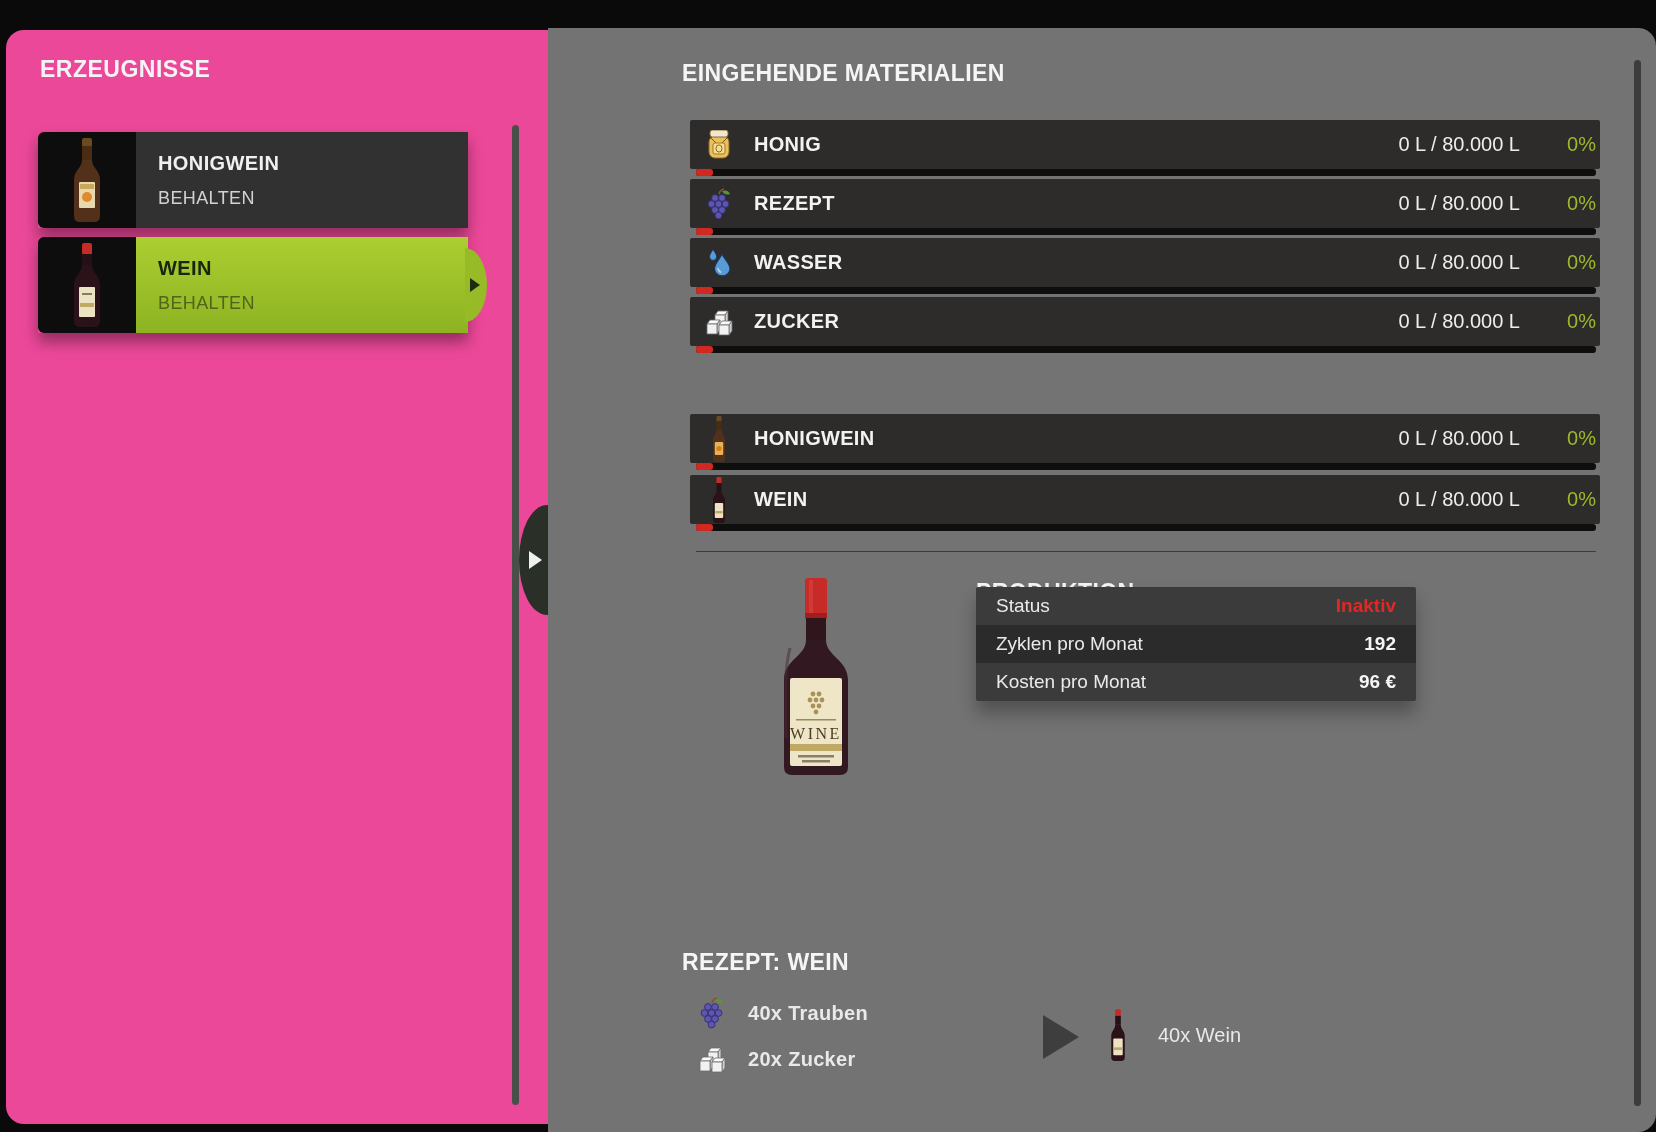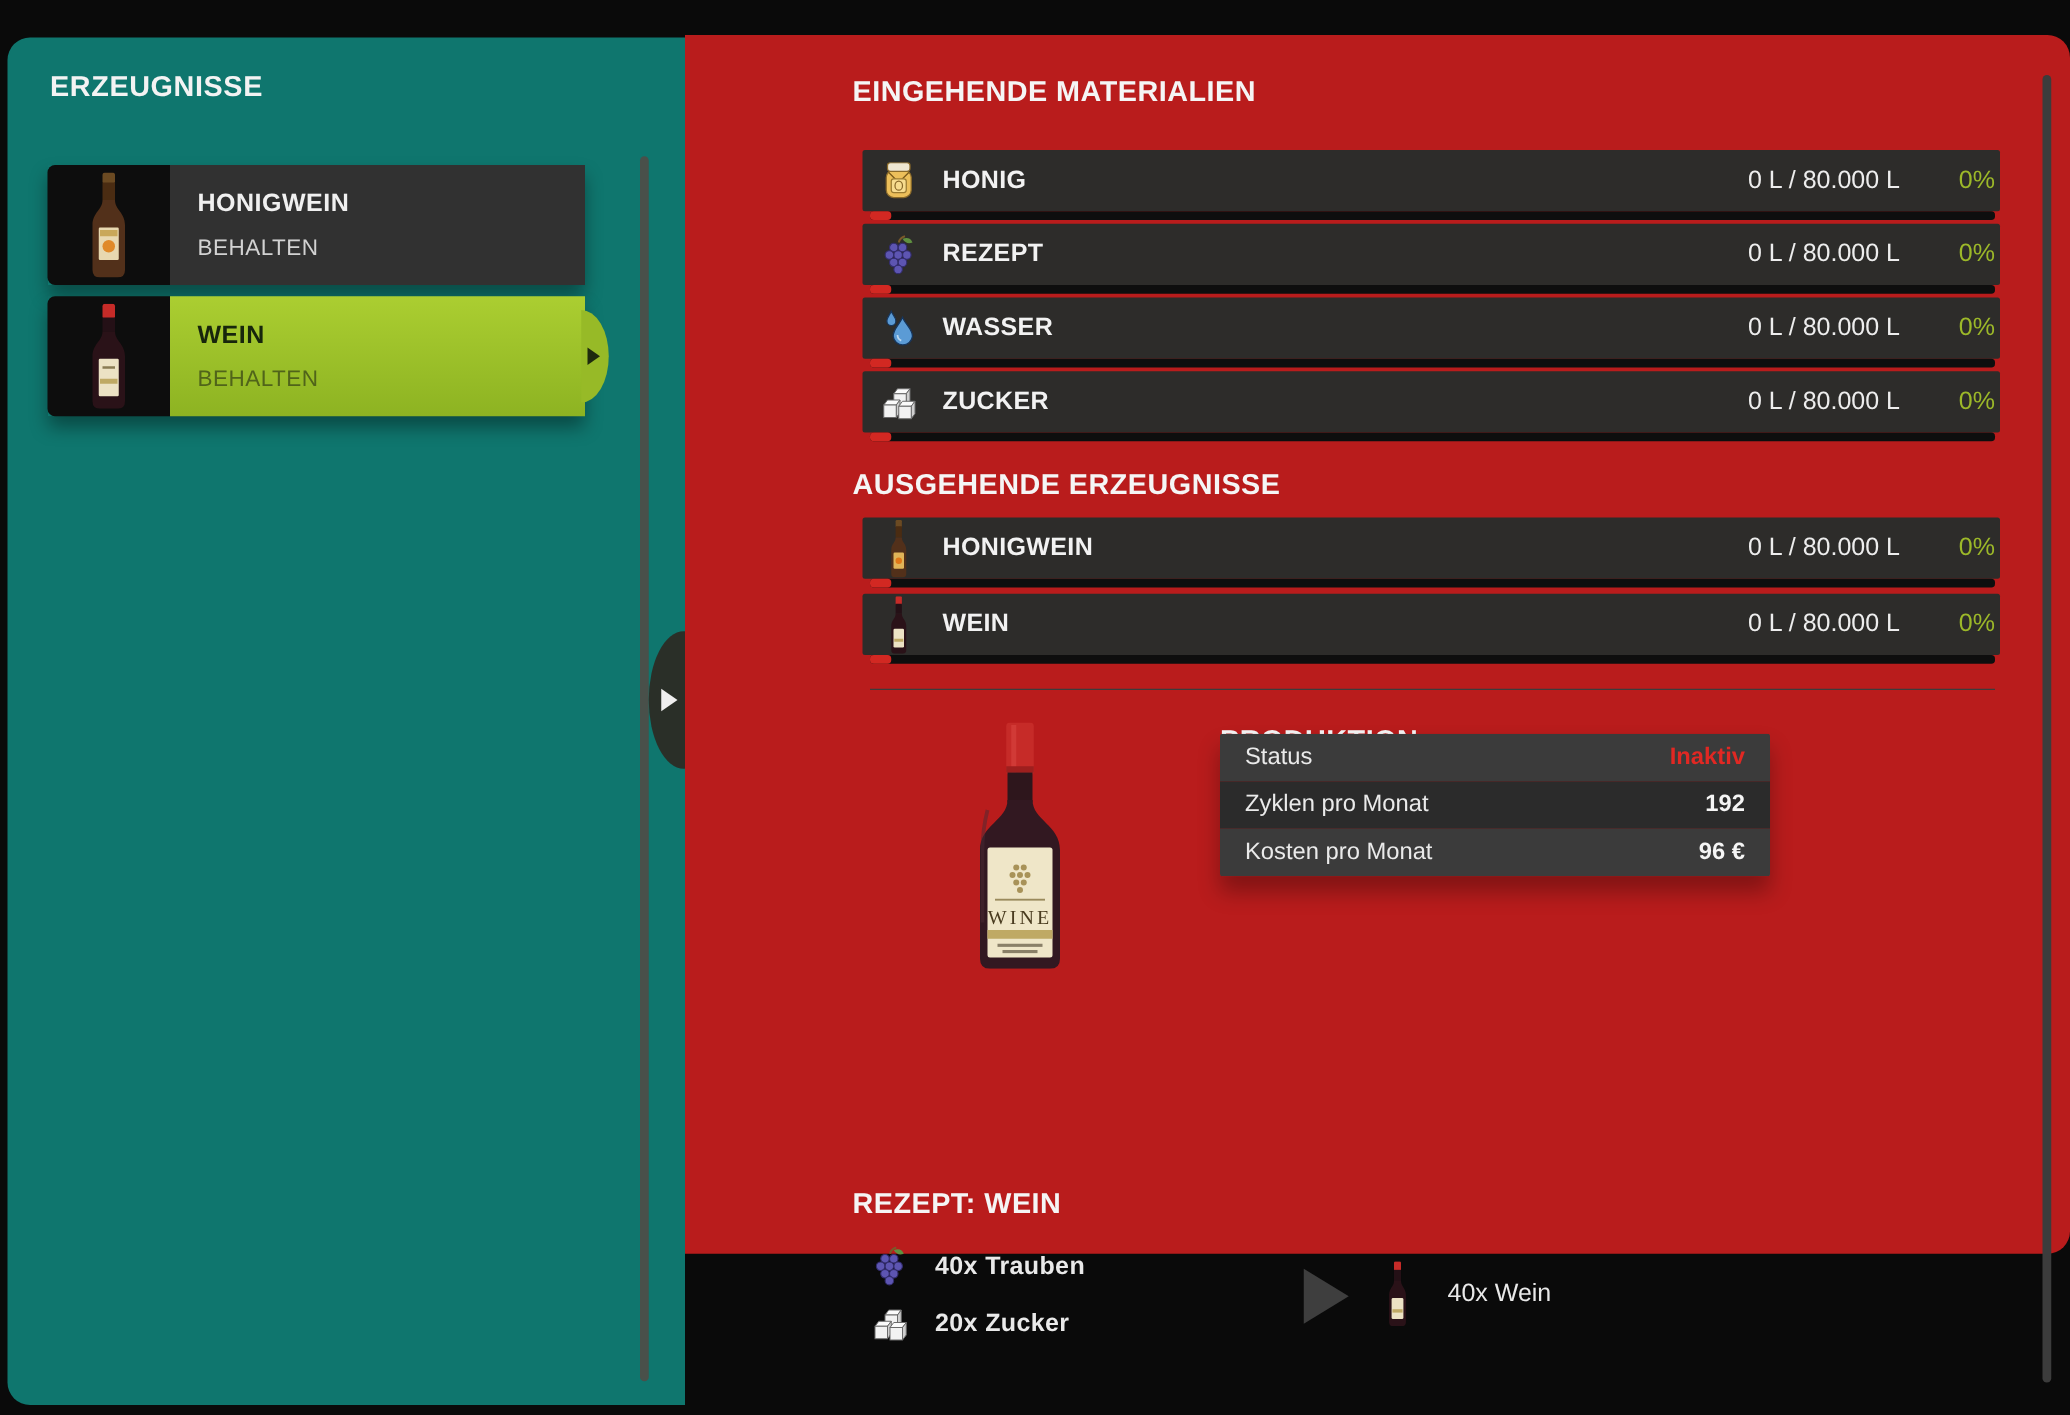--- a/index.html
+++ b/index.html
@@ -2,21 +2,21 @@
 <html><head>
 <meta charset="utf-8">
 <style>
   html,body{margin:0;padding:0;background:#0a0a0a;}
   body{width:1656px;height:1132px;overflow:hidden;font-family:"Liberation Sans",sans-serif;
        -webkit-font-smoothing:antialiased;}
   .stage{position:relative;width:1656px;height:1132px;background:#0a0a0a;}
 
   
   .left-panel{position:absolute;left:6px;top:30px;width:542px;height:1094px;
-      background:#0f766e;border-radius:18px 0 0 18px;}
+      background:#ec4899;border-radius:18px 0 0 18px;}
   .panel-title{position:absolute;left:34px;top:26px;font-size:23px;font-weight:bold;
       color:#f3f3f3;letter-spacing:.5px;}
   .prod-item{position:absolute;left:32px;width:430px;height:96px;display:flex;
       box-shadow:0 9px 14px rgba(0,0,0,.38);}
   .prod-item .thumb{width:98px;height:96px;background:#0d0d0d;border-radius:6px 0 0 6px;
       display:flex;align-items:center;justify-content:center;flex:none;}
   .prod-item .item-body{flex:1;display:flex;flex-direction:column;justify-content:center;
       gap:13px;padding-left:22px;background:#313131;position:relative;}
   .prod-item .item-name{font-size:20px;font-weight:bold;color:#f0f0f0;letter-spacing:.4px;}
   .prod-item .item-sub{font-size:18px;color:#d2d2d2;letter-spacing:.4px;}
@@ -33,22 +33,22 @@
   .left-scrollbar{left:506px;top:95px;width:7px;height:980px;background:#49504a;}
 
   
   .seam-bump{position:absolute;left:519px;top:505px;width:56px;height:110px;
       background:#2a2f28;border-radius:50%;}
   .tri-white{position:absolute;left:10px;top:46px;width:0;height:0;
       border-top:9px solid transparent;border-bottom:9px solid transparent;
       border-left:13px solid #efefef;}
 
   
-  .right-panel{position:absolute;left:548px;top:28px;width:1108px;height:975px;
-      background:#b91c1c;border-radius:0 18px 18px 0;}
+  .right-panel{position:absolute;left:548px;top:28px;width:1108px;height:1104px;
+      background:#737373;border-radius:0 18px 18px 0;}
   .sec-title{position:absolute;font-size:23px;font-weight:bold;color:#f5f5f5;
       letter-spacing:.4px;line-height:28px;}
   .t-incoming{left:134px;top:31px;}
   .t-outgoing{left:134px;top:345px;}
   .t-production{left:428px;top:550px;}
   .t-recipe{left:134px;top:920px;}
 
   .mat-list{position:absolute;left:142px;width:910px;}
   .in-list{top:92px;}
   .out-list{top:386px;}
@@ -234,21 +234,20 @@
           <span class="mat-label">ZUCKER</span>
           <span class="mat-amount">0 L / 80.000 L</span>
           <span class="mat-pct">0%</span>
         </div>
         <div class="mat-bar">
             <span class="bar-fill"></span>
           </div>
       </div>
     </div>
 
-    <div class="sec-title t-outgoing">AUSGEHENDE ERZEUGNISSE</div>
 
     <div class="mat-list out-list">
 
       <div class="mat-row">
         <div class="mat-band">
           <span class="mat-icon">
             <svg width="16" height="46" viewBox="0 0 16 46">
               <rect x="5.5" y="0" width="5" height="6" rx="1" fill="#6b4a22"></rect>
               <rect x="5.5" y="5" width="5" height="9" fill="#4a2c12"></rect>
               <path d="M5.5 14 C5.5 18 2 19 2 24 L2 43 Q2 46 5 46 L11 46 Q14 46 14 43 L14 24 C14 19 10.5 18 10.5 14 Z" fill="#52301a"></path>

